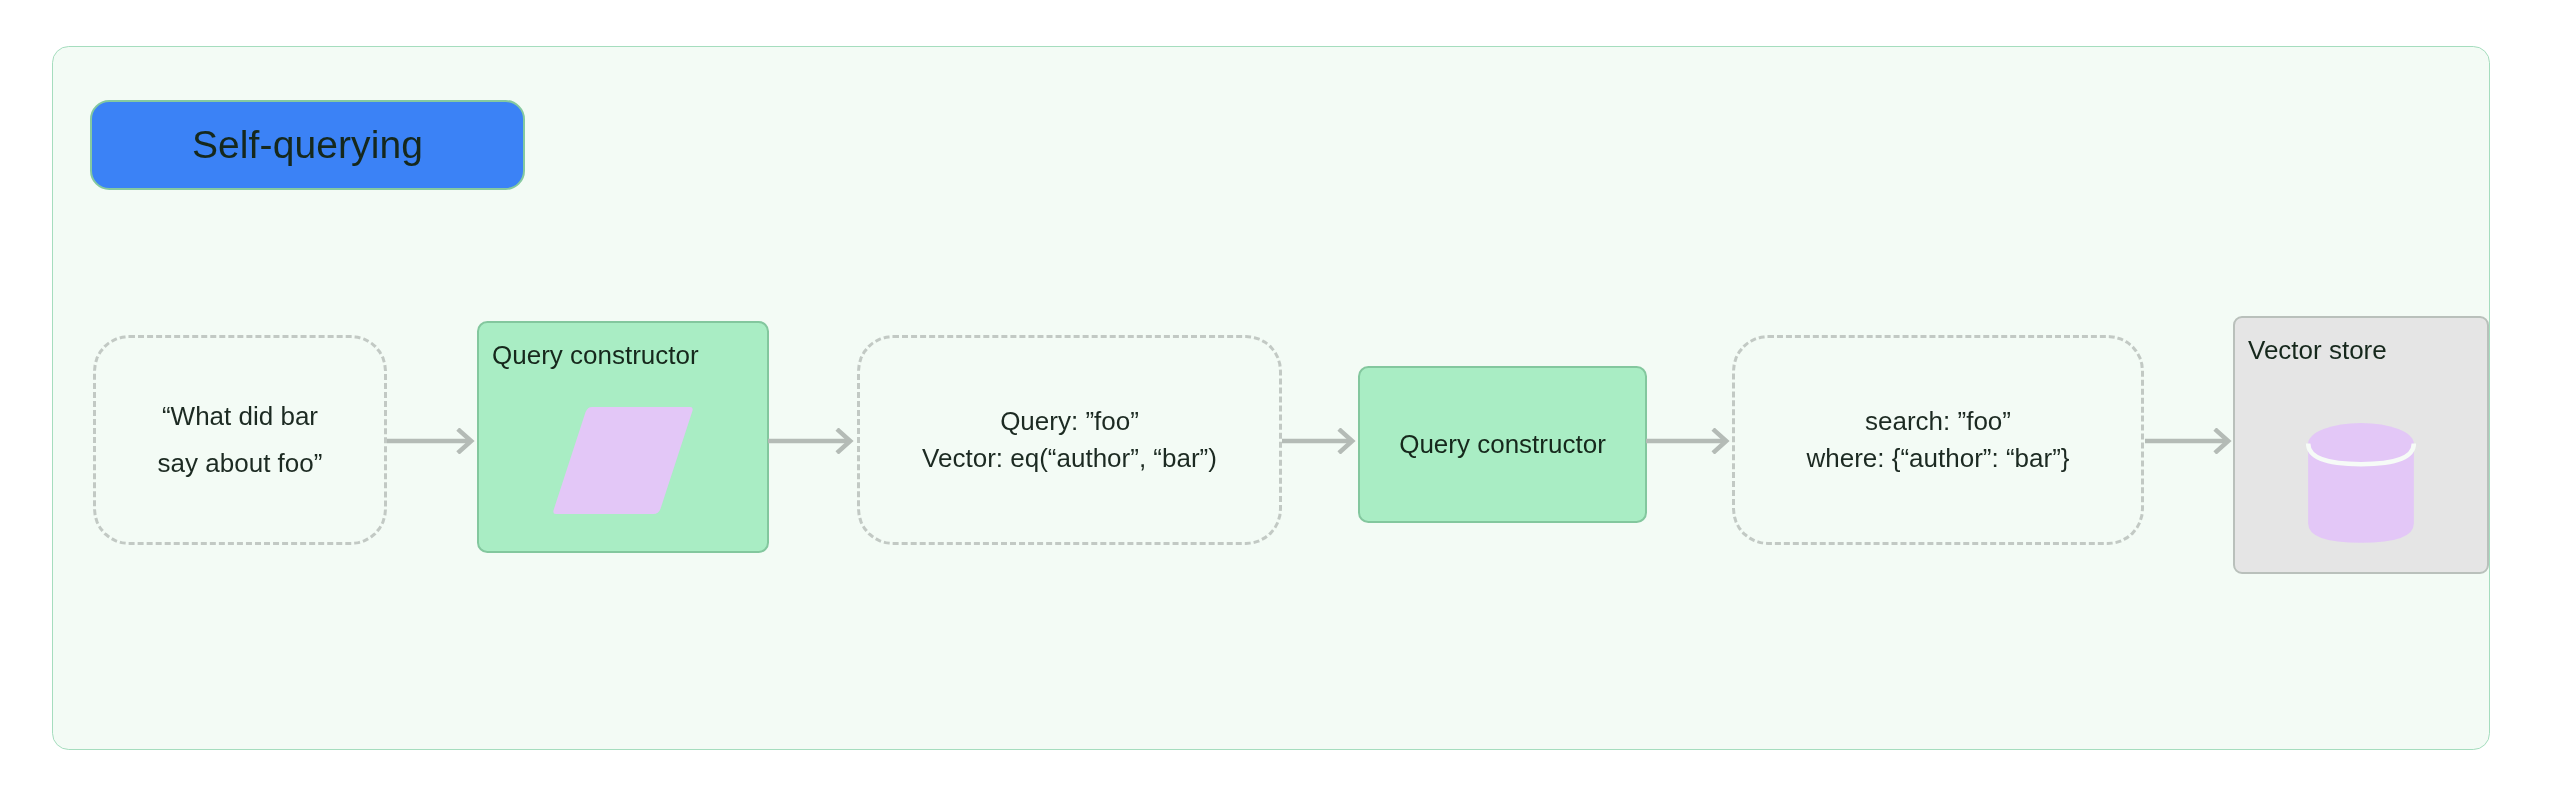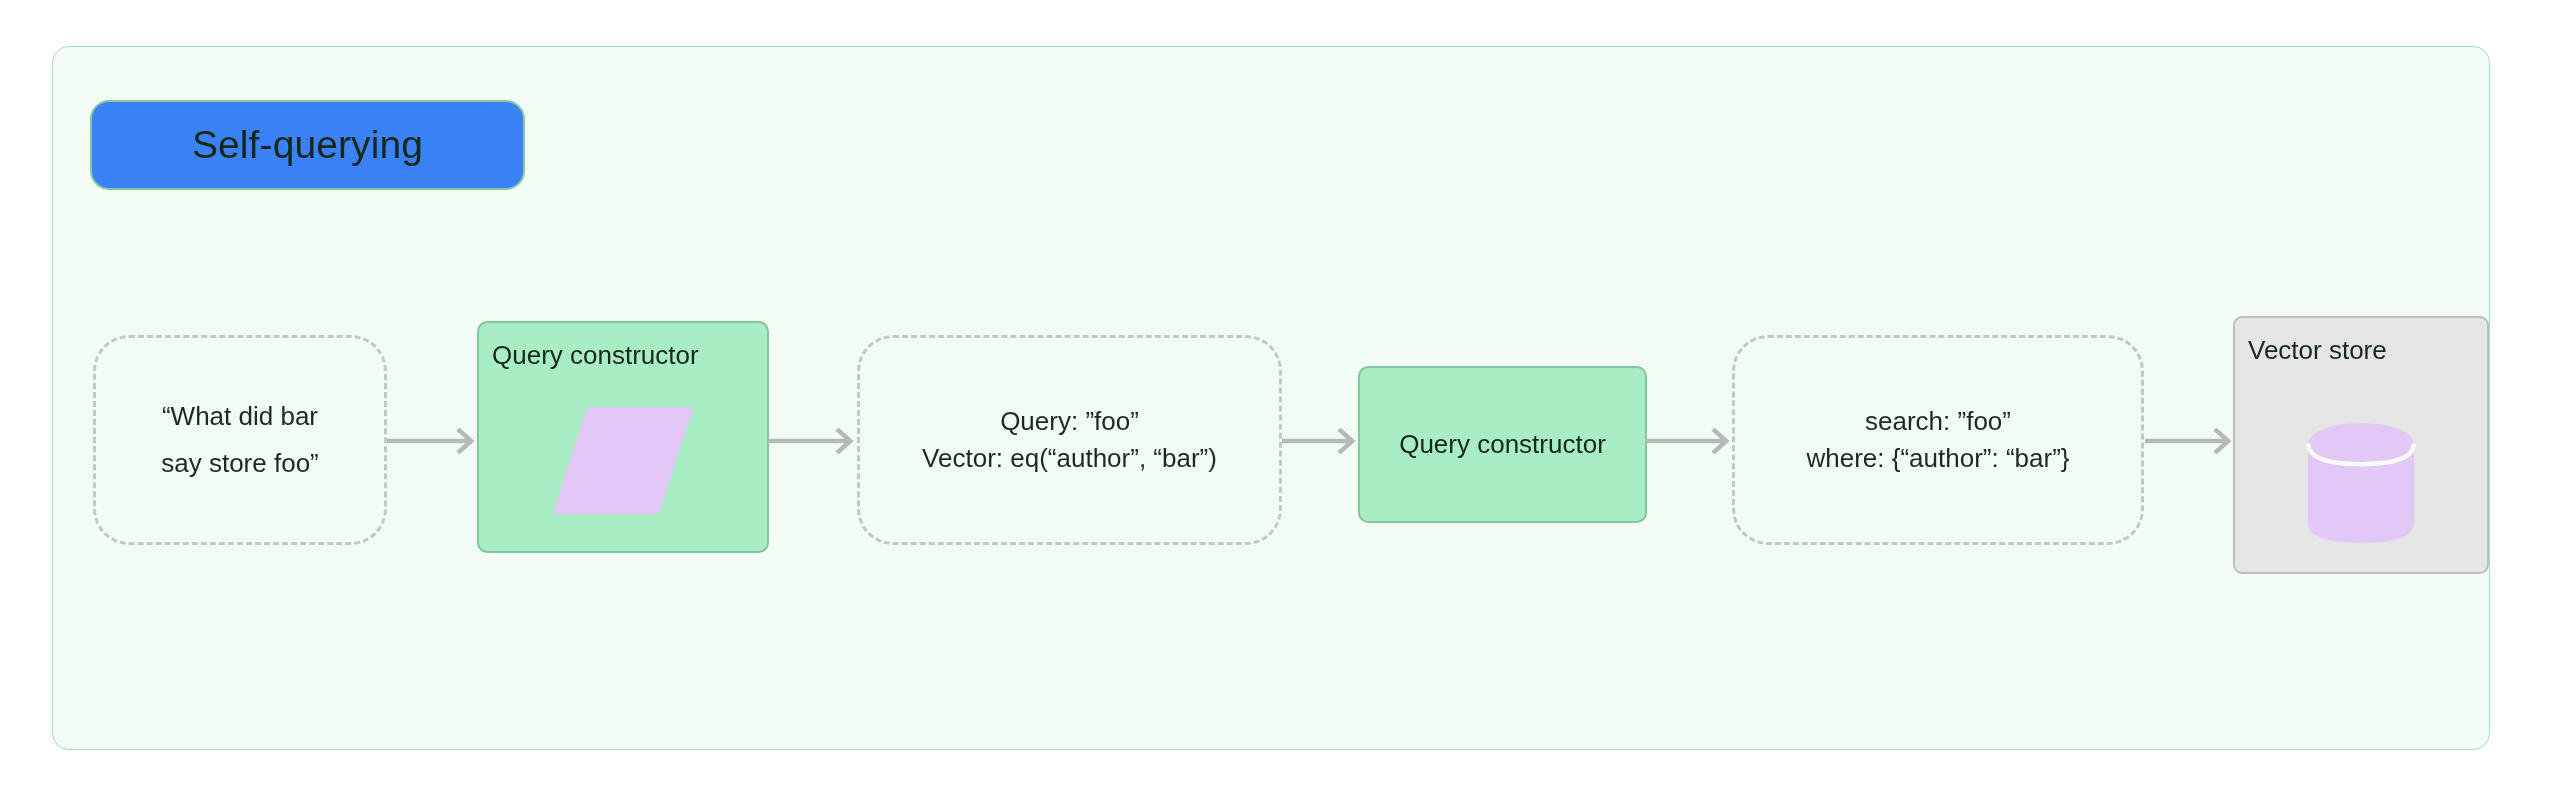--- a/index.html
+++ b/index.html
@@ -143,21 +143,21 @@
 <div id="diagram-root">
 
   <div class="group-container"></div>
 
   <div class="title-pill">
     <span>Self-querying</span>
   </div>
 
   <div class="node node-dashed" id="node-user-query">
     <div class="line">“What did bar</div>
-    <div class="line">say store foo”</div>
+    <div class="line">say about foo”</div>
   </div>
 
   <svg class="connector" id="connector-1" viewBox="0 0 139 40" preserveAspectRatio="none">
     <line x1="0" y1="20" x2="128" y2="20" stroke="#b4bbb6" stroke-width="7"></line>
     <polyline points="112,4 130,20 112,36" fill="none" stroke="#b4bbb6" stroke-width="7" stroke-linecap="square" stroke-linejoin="miter"></polyline>
   </svg>
 
   <div class="node node-solid-green node-with-icon" id="node-query-constructor">
     <div class="node-label">Query constructor</div>
     <div class="icon-wrap">

